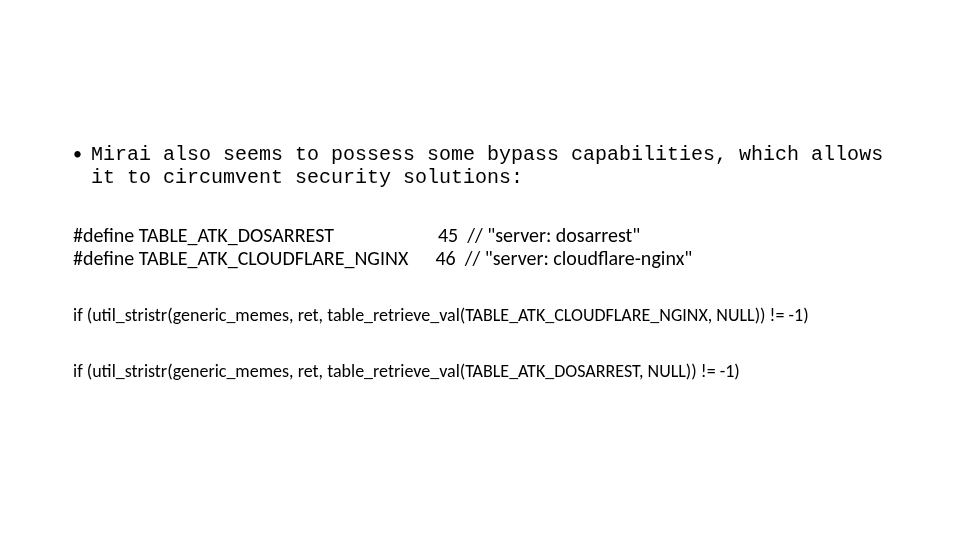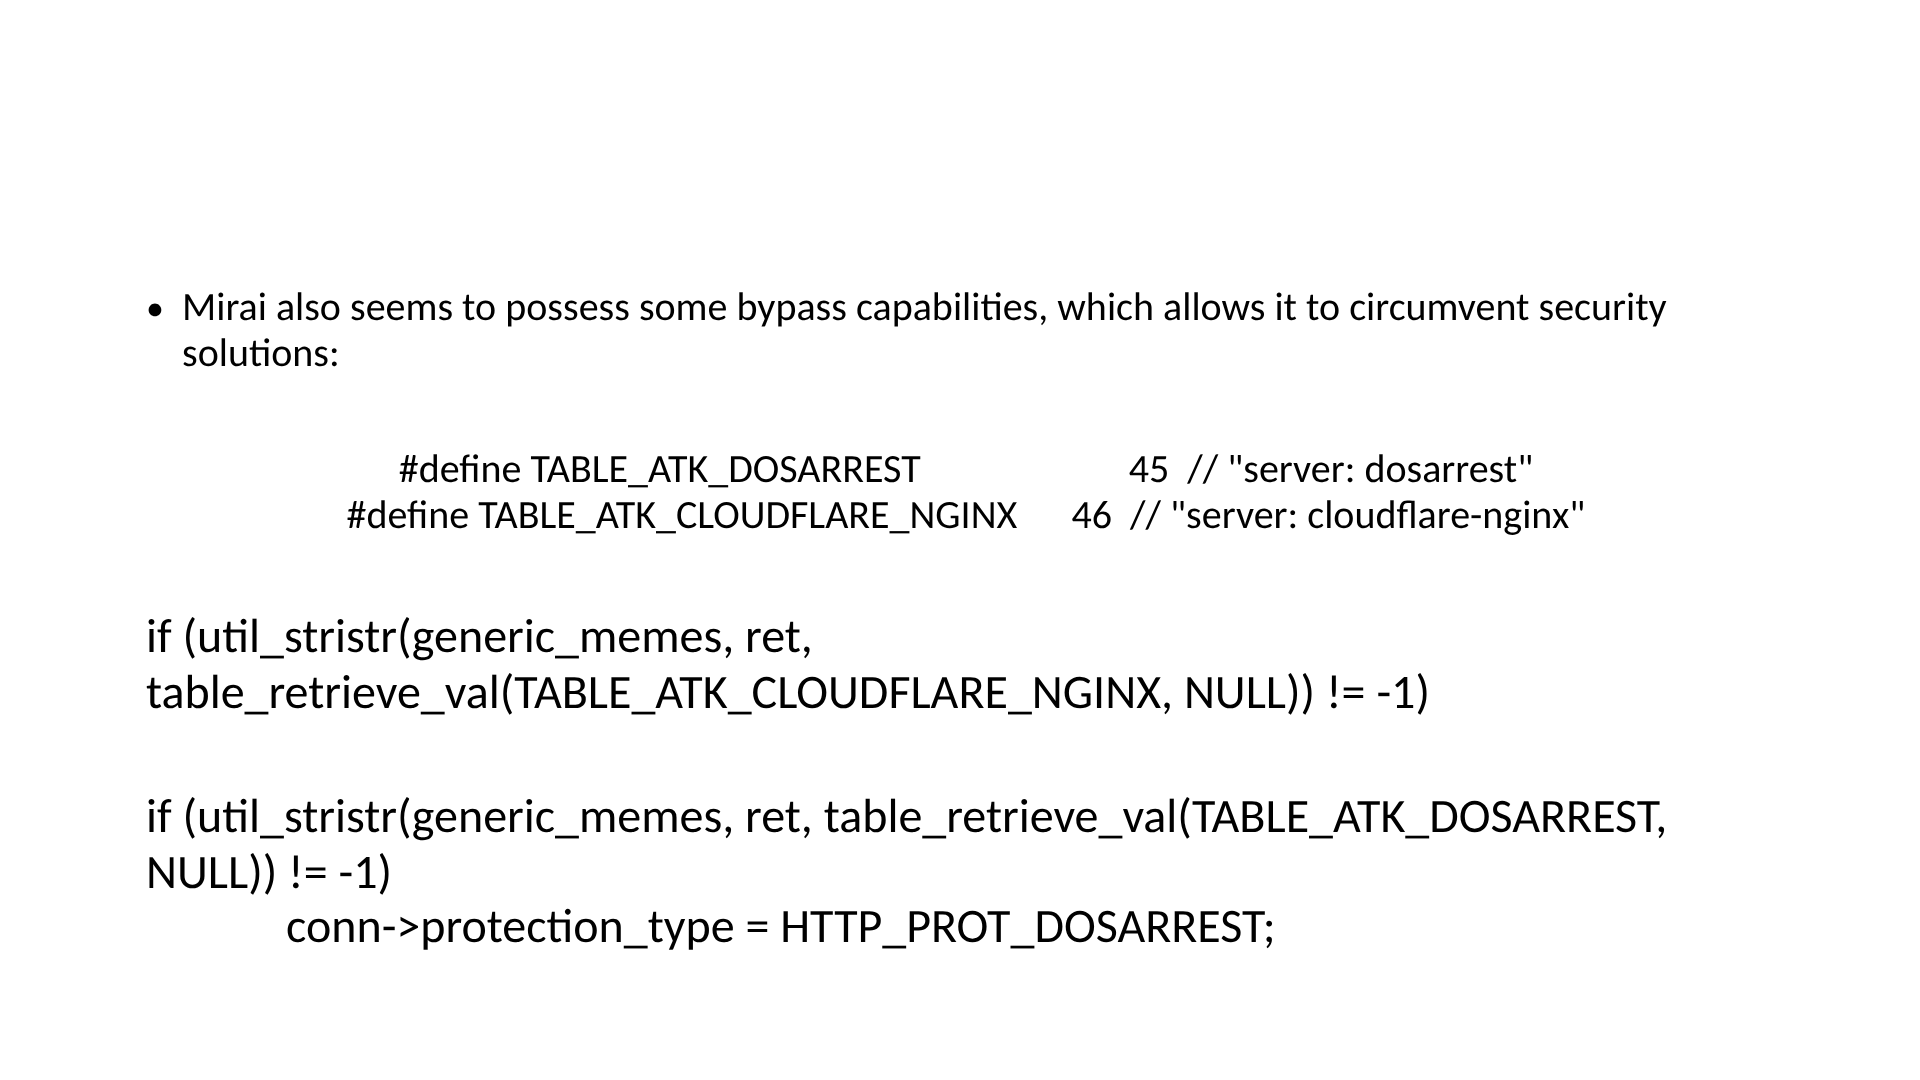--- a/index.html
+++ b/index.html
@@ -28,30 +28,30 @@
       width: 18px;
       flex-shrink: 0;
       font-size: 18px;
       line-height: 1.1;
       padding-top: 2px;
       text-align: left;
     }
     .bullet-text {
       font-size: 20px;
       line-height: 1.15;
+      font-family: Liberation Mono, monospace;
     }
     .code-block {
       font-size: 20px;
       line-height: 1.15;
       margin-bottom: 35px;
       white-space: pre;
-      text-align: center;
     }
     .code-if {
-      font-size: 24px;
+      font-size: 18px;
       line-height: 1.15;
       margin-bottom: 35px;
     }
     .indent {
       padding-left: 70px;
     }
   </style>
 </head>
 <body>
 
@@ -64,16 +64,15 @@
 
   <div class="code-block"><span>#define TABLE_ATK_DOSARREST                       45  // "server: dosarrest"</span>
 <span>#define TABLE_ATK_CLOUDFLARE_NGINX      46  // "server: cloudflare-nginx"</span></div>
 
   <div class="code-if">
     <div>if (util_stristr(generic_memes, ret, table_retrieve_val(TABLE_ATK_CLOUDFLARE_NGINX, NULL)) != -1)</div>
   </div>
 
   <div class="code-if">
     <div>if (util_stristr(generic_memes, ret, table_retrieve_val(TABLE_ATK_DOSARREST, NULL)) != -1)</div>
-    <div class="indent">conn-&gt;protection_type = HTTP_PROT_DOSARREST;</div>
   </div>
 
 </div>
 
 </body></html>

